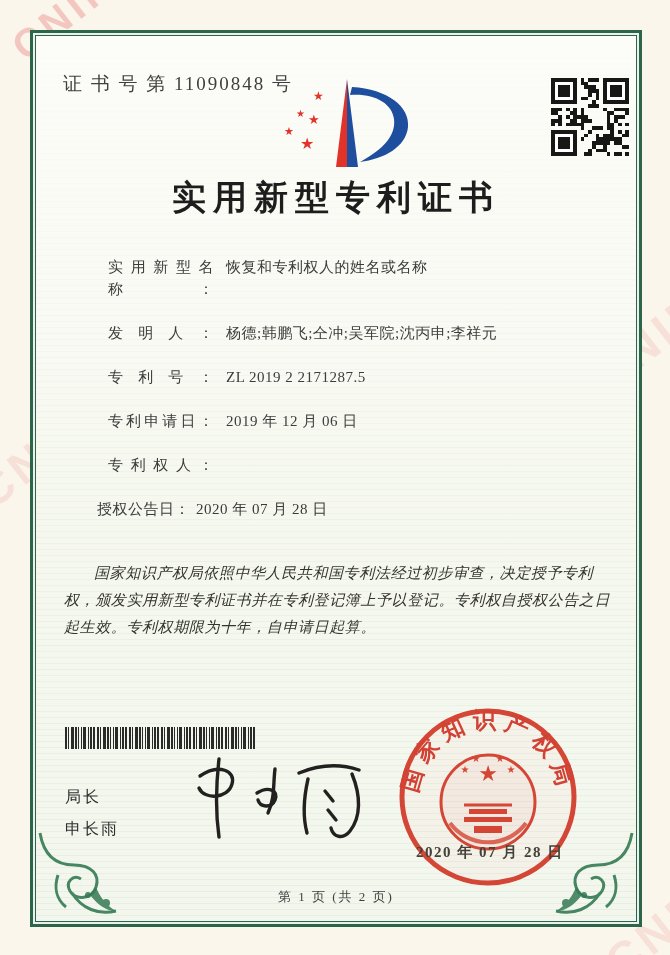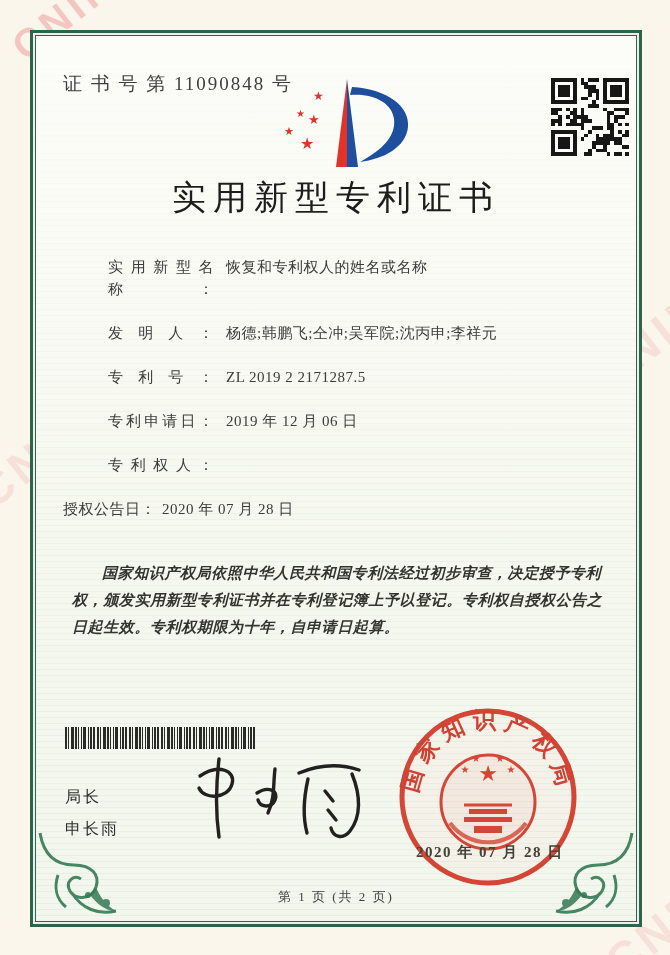--- a/index.html
+++ b/index.html
@@ -24,39 +24,39 @@
       linear-gradient(180deg, rgba(253,253,249,0.95) 0%, rgba(246,249,240,0.55) 55%, rgba(238,245,233,0.40) 100%),
       repeating-linear-gradient(180deg, rgba(126,168,133,0.17) 0px, rgba(126,168,133,0.17) 1px, rgba(255,255,255,0) 1px, rgba(255,255,255,0) 6px),
       #f6f7ef;
   }
   .cert-no{position:absolute;left:30px;top:38px;font-size:19px;letter-spacing:2px;color:#3f3f3f;}
   .qr{position:absolute;left:518px;top:45px;width:78px;height:78px;}
   .qr svg{width:100%;height:100%;shape-rendering:crispEdges;}
   .logo{position:absolute;left:217px;top:40px;width:185px;height:102px;}
   .title{
     position:absolute;left:0;top:142px;width:100%;text-align:center;
-    font-size:34px;font-weight:normal;letter-spacing:7px;color:#1d1d1d;
+    font-size:34px;font-weight:bold;letter-spacing:7px;color:#1d1d1d;
   }
   .fields{position:absolute;left:30px;top:223px;right:28px;font-size:15px;line-height:22px;}
   .frow{display:flex;align-items:flex-start;margin-bottom:22px;}
   .flabel{
     flex:0 0 106px;text-align:justify;text-align-last:justify;
     -moz-text-align-last:justify;letter-spacing:0.5px;color:#3c3c3c;white-space:normal;margin-left:45px;
   }
   .fvalue{flex:1;padding-left:12px;letter-spacing:0.5px;color:#3c3c3c;}
   .grant-row{margin-top:11px;display:flex;}
   .gpair{display:flex;}
-  .gpair.first{width:300px;}
+  .gpair.first{width:300px;margin-left:34px;}
   .glabel{letter-spacing:0.5px;}
   .gvalue{padding-left:6px;letter-spacing:0.5px;}
   .paras{
     position:absolute;left:27px;right:25px;top:527px;
     font-size:15px;line-height:27px;font-style:italic;letter-spacing:0.6px;color:#33332f;
   }
-  .paras p{margin:0 0 3px 12px;text-indent:2em;font-weight:bold;}
+  .paras p{margin:0 0 3px 4px;text-indent:2em;}
   .barcode{position:absolute;left:32px;top:694px;width:196px;height:22px;display:flex;align-items:stretch;}
   .barcode i{display:block;background:#2a2a28;height:100%;}
   .issuer{position:absolute;left:32px;top:748px;font-size:16px;letter-spacing:2px;color:#2e2e2e;line-height:32px;}
   .signature{position:absolute;left:150px;top:718px;width:200px;height:96px;}
   .seal{position:absolute;left:362px;top:672px;width:186px;height:186px;}
   .seal-date{
     position:absolute;left:383px;top:810px;font-size:15px;letter-spacing:1.5px;
     color:#454138;font-weight:bold;z-index:4;
   }
   .footer{position:absolute;left:0;bottom:18px;width:100%;text-align:center;font-size:13px;letter-spacing:2px;color:#3f3f3f;}

